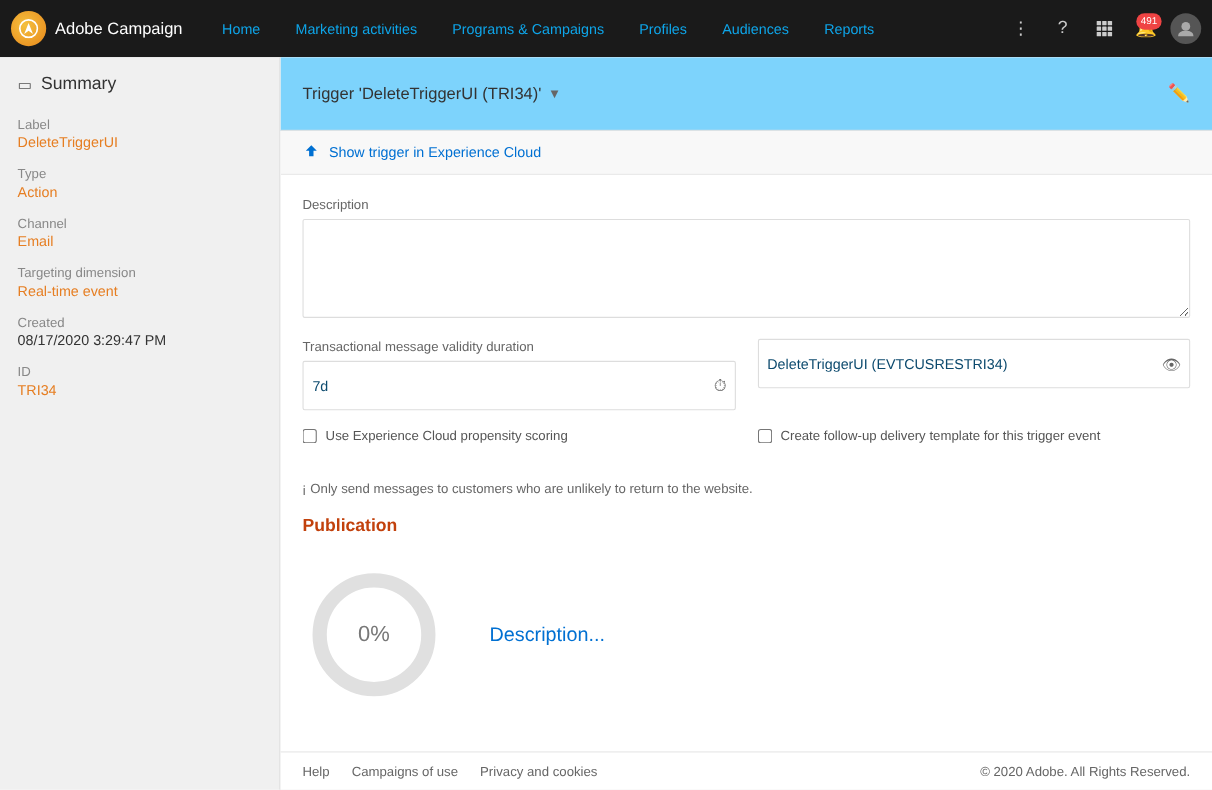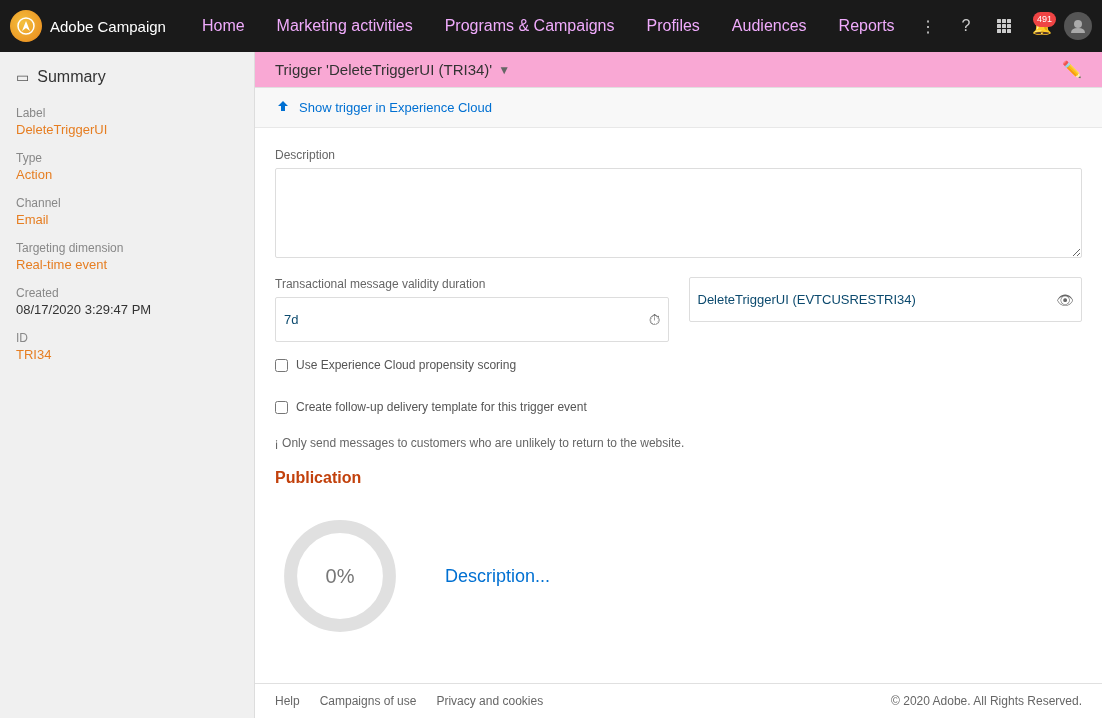--- a/index.html
+++ b/index.html
@@ -29,23 +29,23 @@
       font-size: 16px; font-weight: bold; color: #fff;
       flex-shrink: 0;
     }
     .topnav-brand {
       font-size: 15px; color: #fff; white-space: nowrap;
     }
     .topnav-nav {
       display: flex; align-items: center; flex: 1; height: 100%;
     }
     .topnav-nav a {
-      color: #f0abfc; text-decoration: none; padding: 0 16px;
+      color: #0ea5e9; text-decoration: none; padding: 0 16px;
       height: 100%; display: flex; align-items: center;
-      font-size: 16px; white-space: nowrap;
+      font-size: 13px; white-space: nowrap;
     }
     .topnav-right {
       display: flex; align-items: center; gap: 6px; margin-left: auto;
     }
     .topnav-icon-btn {
       background: none; border: none; color: #ccc; cursor: pointer;
       width: 32px; height: 32px; display: flex; align-items: center; justify-content: center;
       border-radius: 4px; font-size: 16px; position: relative;
     }
     .notif-badge {
@@ -99,24 +99,24 @@
     .main-content {
       flex: 1;
       display: flex;
       flex-direction: column;
       background: #f5f5f5;
       overflow: hidden;
     }
 
     
     .main-header {
-      background: #f9a8d4;
+      background: #7dd3fc;
       border-bottom: 1px solid #e0e0e0;
       padding: 0 20px;
-      height: 36px;
+      height: 67px;
       display: flex;
       align-items: center;
       justify-content: space-between;
     }
     .trigger-title {
       font-size: 15px; color: #333; display: flex; align-items: center; gap: 6px;
     }
     .trigger-title .caret {
       font-size: 12px; color: #666;
     }
@@ -206,22 +206,21 @@
     .checkbox-row input[type=checkbox] {
       width: 13px; height: 13px; cursor: pointer;
     }
     .checkbox-label {
       font-size: 12px; color: #555;
     }
 
     .two-checkbox-row {
       display: flex;
       gap: 20px;
-      margin-bottom: 14px;
-      flex-direction: column;
+      margin-bottom: 26px;
     }
     .two-checkbox-row .col { flex: 1; }
 
     
     .info-text {
       font-size: 12px; color: #666; margin-bottom: 16px;
       display: flex; align-items: flex-start; gap: 4px;
     }
     .info-icon { color: #666; }
 

